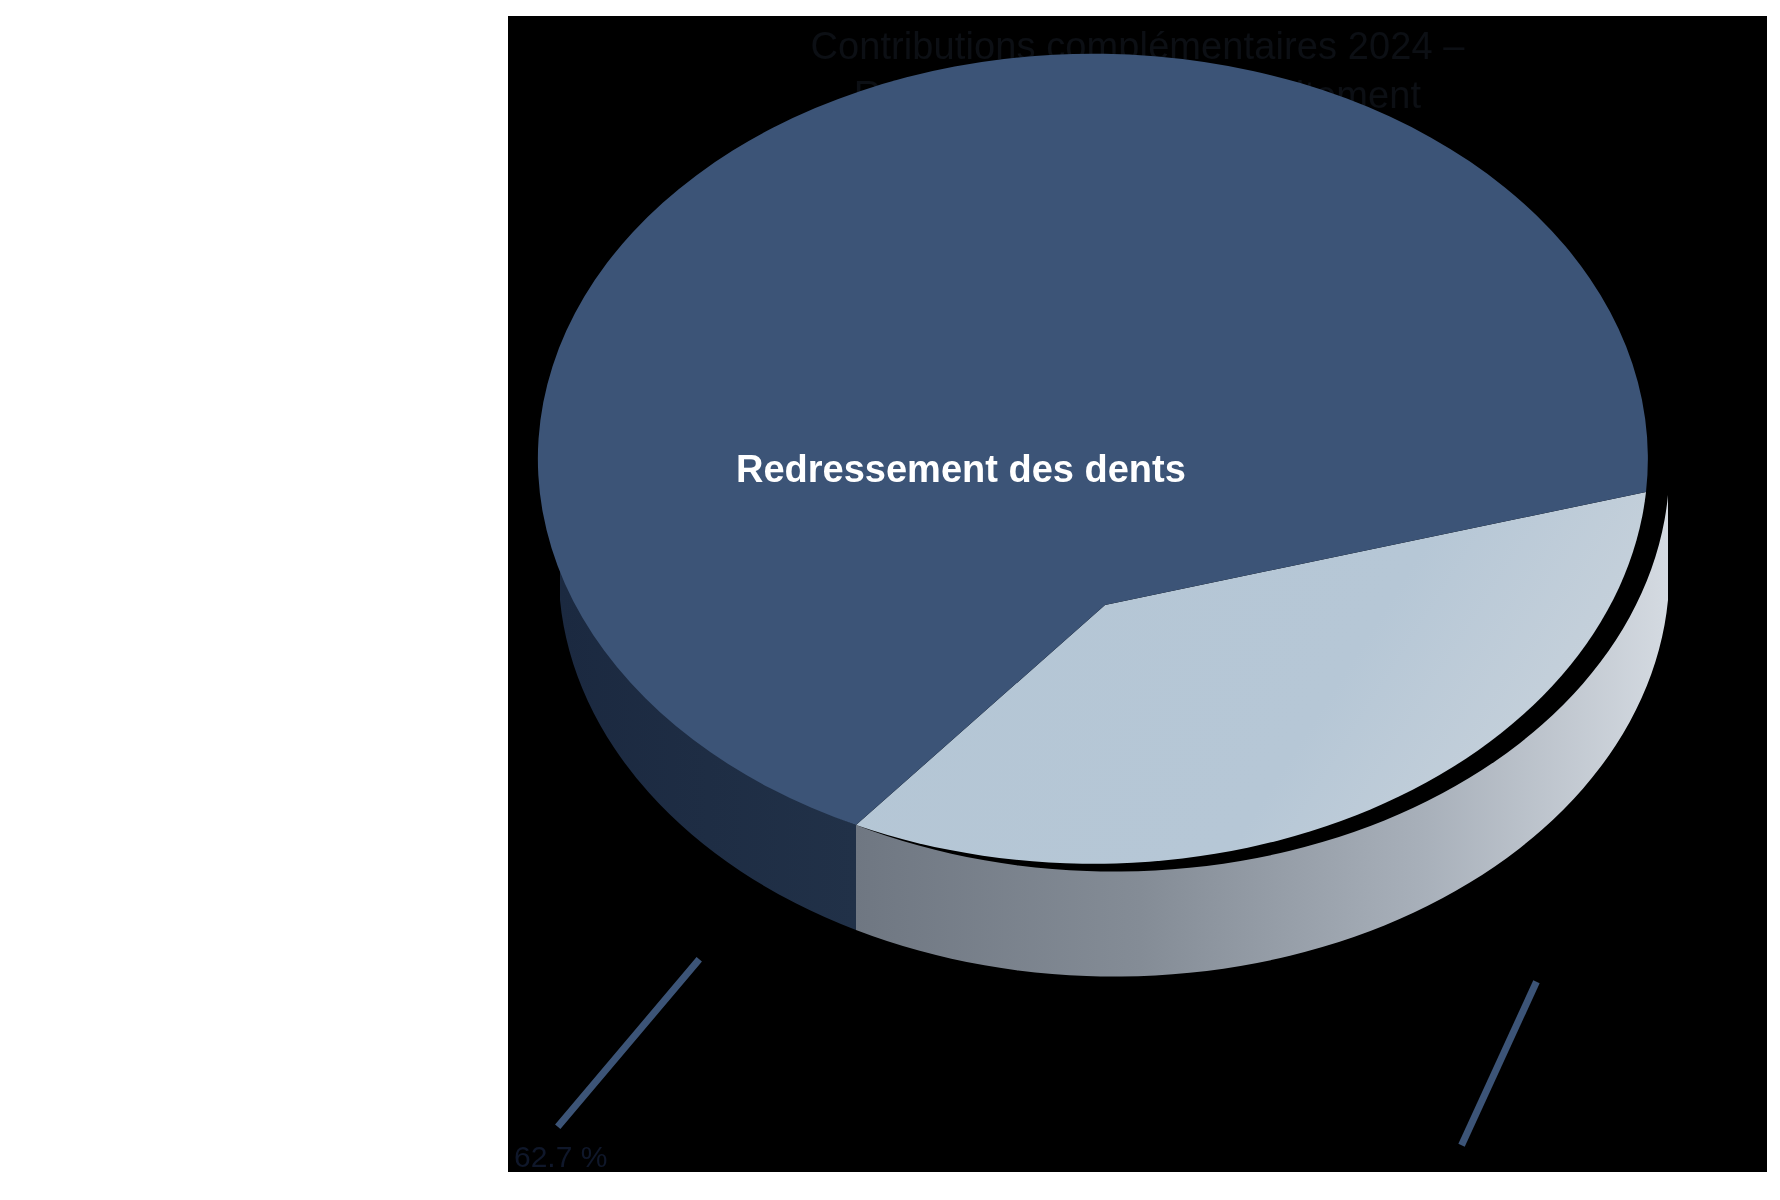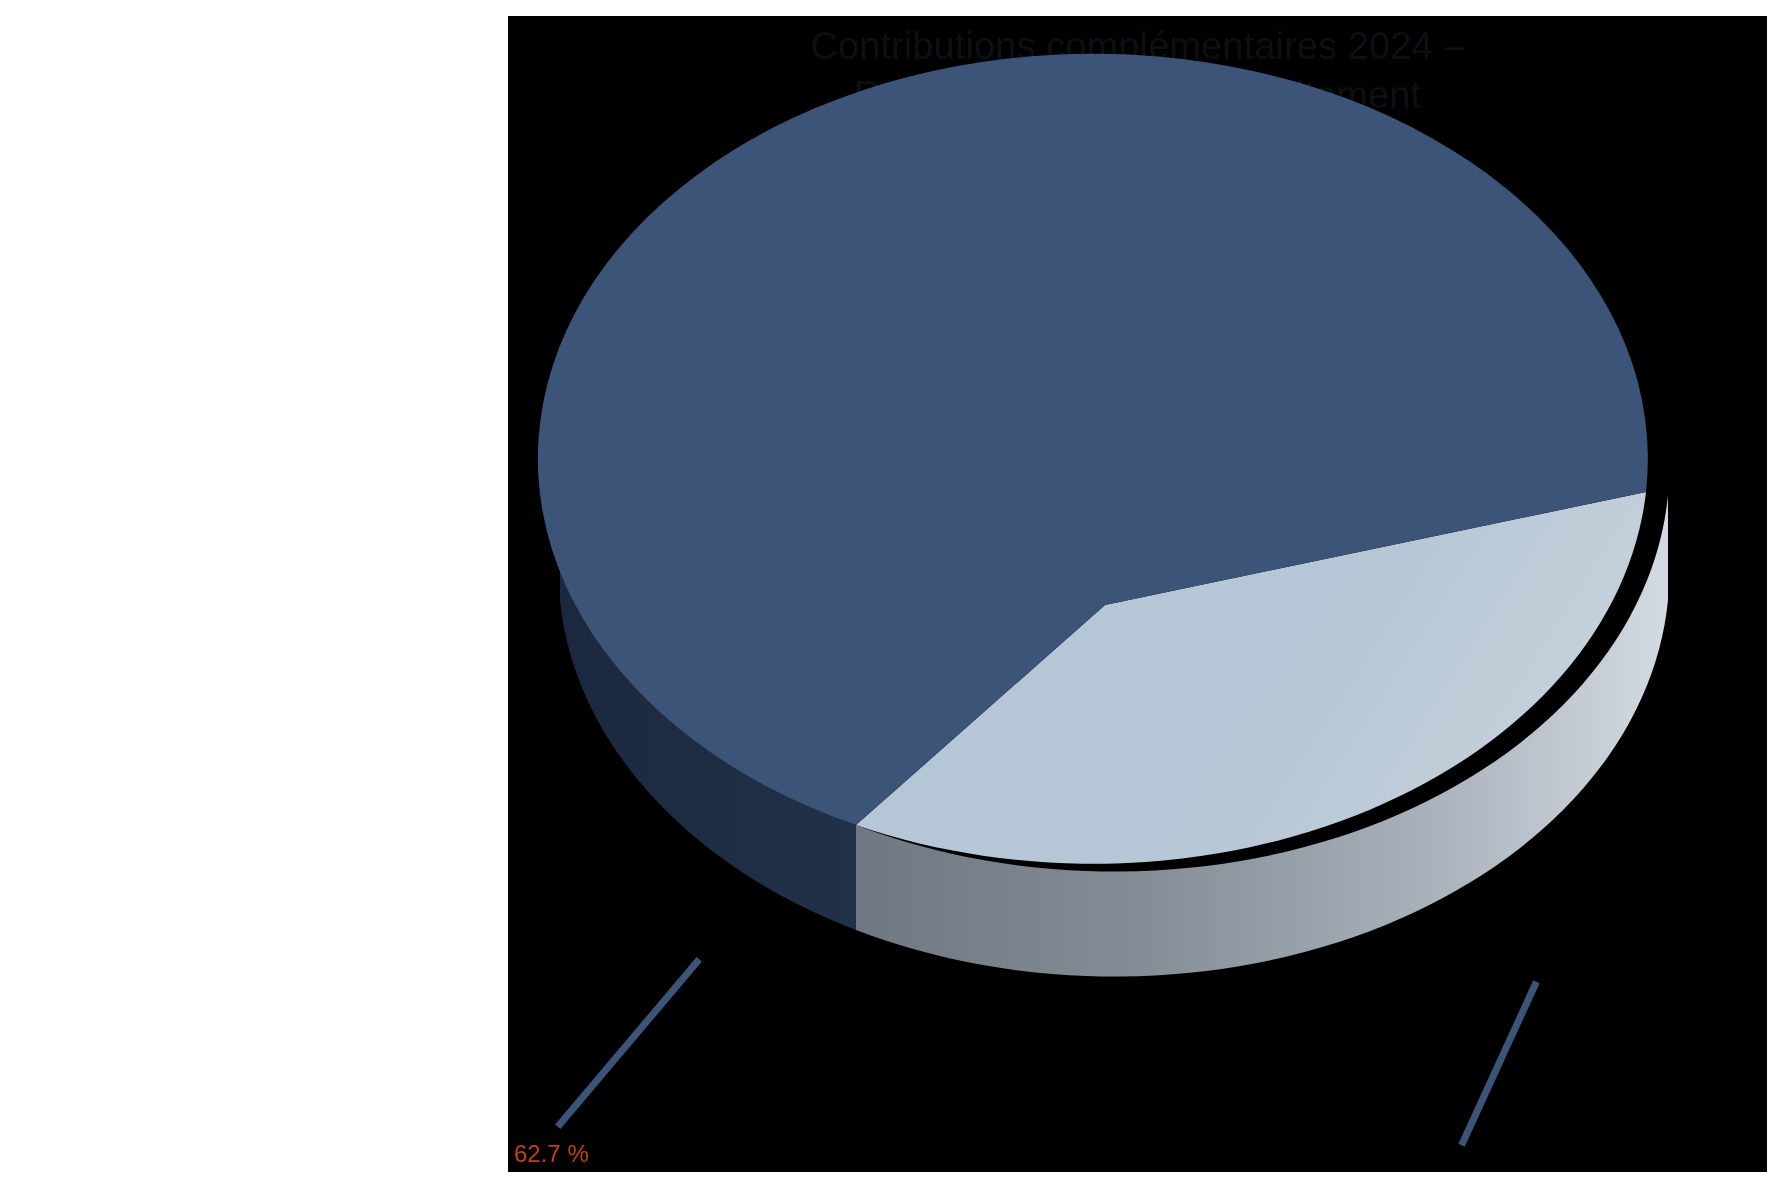--- a/index.html
+++ b/index.html
@@ -68,22 +68,22 @@
     left: 736px;
     top: 445px;
   }
   #label-slice-1 {
     left: 1085px;
     top: 712px;
   }
   
   .pct-label {
     position: absolute;
-    color: #c2410c;
-    font-size: 24px;
+    color: #0f172a;
+    font-size: 30px;
     font-weight: 400;
     white-space: nowrap;
     pointer-events: none;
   }
   #pct-label-0 {
     left: 514px;
     top: 1140px;
   }
   #pct-label-1 {
     left: 1482px;
@@ -155,19 +155,20 @@
                Z" fill="#3c5477"></path>
 
     </g>
 
     <line x1="697" y1="962" x2="560" y2="1124" stroke="#3c5477" stroke-width="7" stroke-linecap="square"></line>
 
     <line x1="1535" y1="985" x2="1463" y2="1142" stroke="#3c5477" stroke-width="7" stroke-linecap="square"></line>
 
   </svg>
 
+  <div class="slice-label" id="label-slice-0">Redressement des dents</div>
 
 
   <div class="pct-label" id="pct-label-0">62.7 %</div>
 
   <div class="pct-label" id="pct-label-1"></div>
 
 </div>
 
 </body></html>

